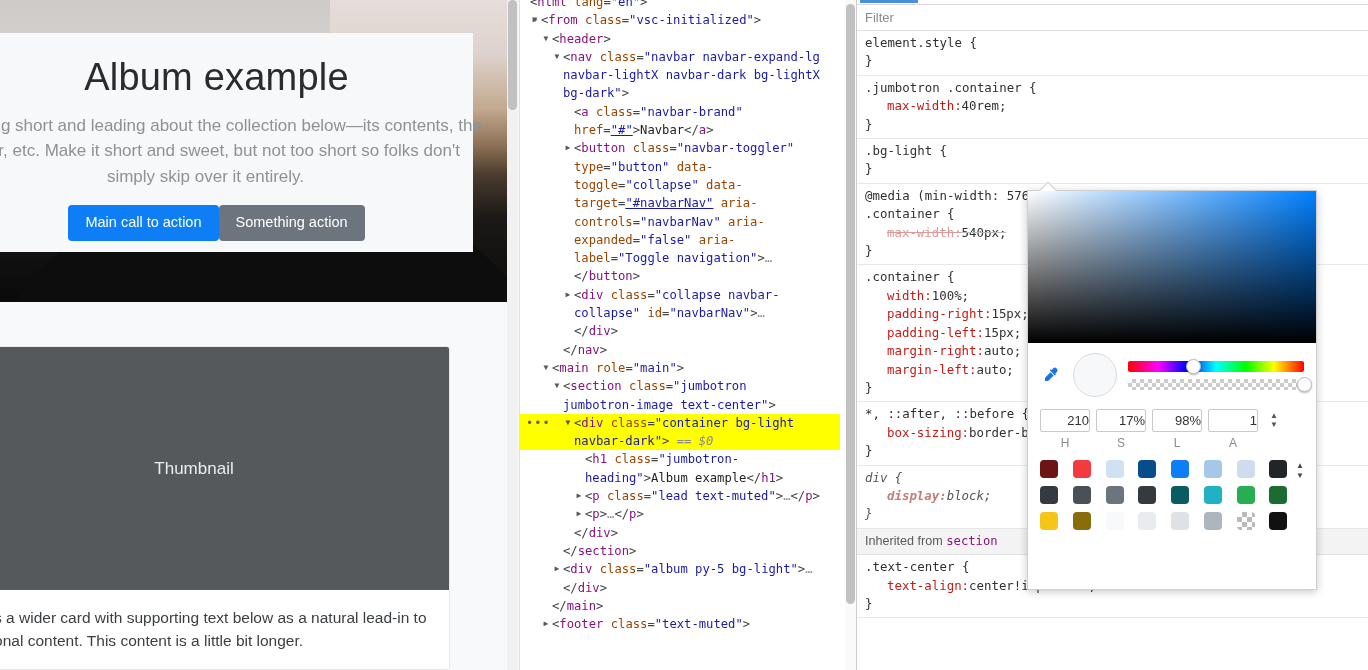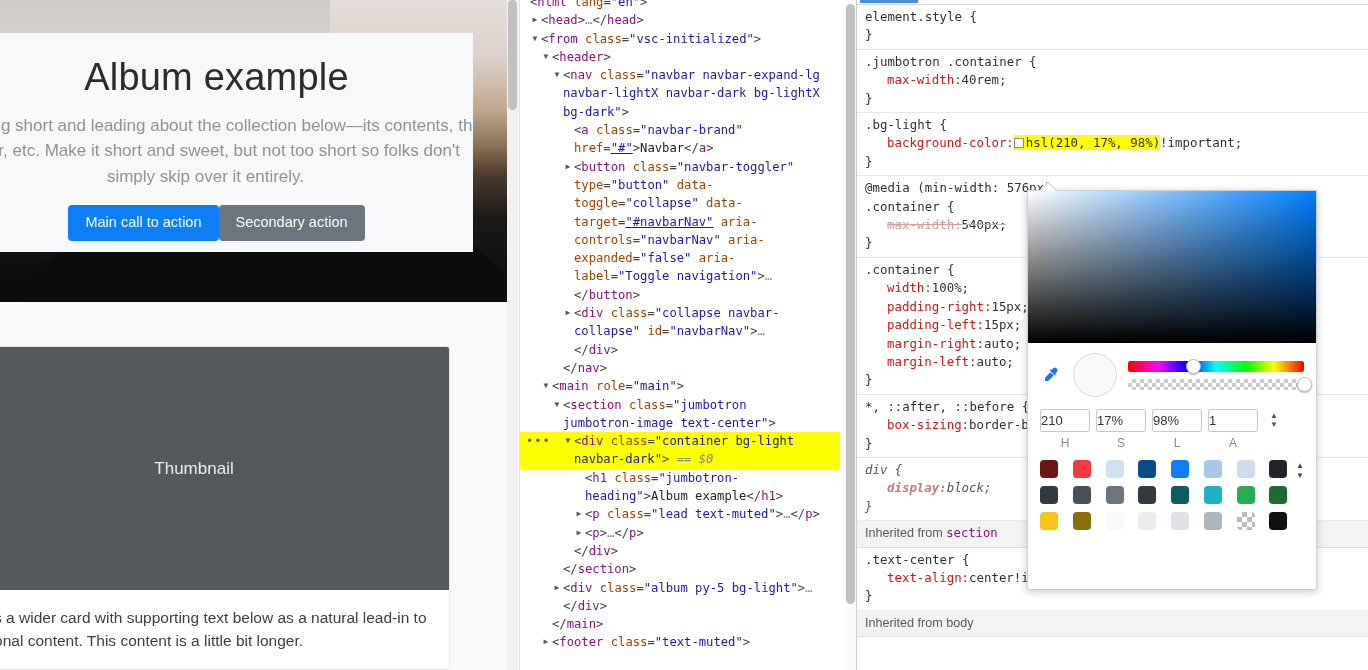--- a/index.html
+++ b/index.html
@@ -184,21 +184,21 @@
       linear-gradient(45deg,#ccc 25%,transparent 25%,transparent 75%,#ccc 75%,#ccc);
     background-size:8px 8px; background-position:0 0,4px 4px;
   }
   .cp-thumb{
     position:absolute; top:50%; width:15px; height:15px; margin-top:-7.5px; margin-left:-7.5px;
     background:#fff; border:1px solid #bdbdbd; border-radius:50%; box-shadow:0 1px 2px rgba(0,0,0,.3);
   }
   .cp-inputs{ display:flex; align-items:flex-start; gap:6px; padding:6px 12px 4px 12px; }
   .cp-field{ width:50px; text-align:center; }
   .cp-field input{
-    width:50px; height:23px; text-align:left; font-size:13px; color:#333;
+    width:50px; height:23px; text-align:right; font-size:13px; color:#333;
     border:1px solid #c9c9c9; border-radius:2px; background:#fff;
     font-family:"Liberation Sans",sans-serif; outline:none; padding:0;
   }
   .cp-field .lbl{ font-size:12px; color:#8a8a8a; margin-top:4px; display:block; }
   .cp-spin{
     display:flex; flex-direction:column; gap:2px; padding-top:3px; margin-left:6px; cursor:pointer;
   }
   .cp-spin span{ font-size:8px; color:#555; line-height:7px; }
   .cp-palette{ padding:6px 12px 10px 12px; display:flex; align-items:flex-start; }
   .cp-grid{ display:grid; grid-template-columns:repeat(8,1fr); gap:8px 13px; flex:1; }
@@ -217,21 +217,21 @@
 <body>
 
 <div id="page-pane">
   <div class="hero-photo"></div>
 
   <div class="jumbo-card">
     <div class="jumbo-h1">Album example</div>
     <p class="jumbo-lead">Something short and leading about the collection below—its contents, the creator, etc. Make it short and sweet, but not too short so folks don't simply skip over it entirely.</p>
     <div class="jumbo-btns">
       <button class="btn btn-primary">Main call to action</button>
-      <button class="btn btn-secondary">Secondary action</button>
+      <button class="btn btn-secondary">Something action</button>
     </div>
   </div>
 
   <div class="album-gap"></div>
 
   <div class="card-wrap">
     <div class="card-thumb">Thumbnail</div>
     <div class="card-body">
       <p class="card-text">This is a wider card with supporting text below as a natural lead-in to additional content. This content is a little bit longer.</p>
       <div class="card-controls">
@@ -242,21 +242,21 @@
   </div>
 
   <div class="page-scrollbar">
     <div class="thumb"></div>
   </div>
 </div>
 
 <div id="dom-pane">
   <div id="dom-tree">
       <div class="node" style="padding-left: 10px; padding-right: 14px;"><span class="txt"><span class="punct">&lt;</span><span class="tag">html</span> <span class="attr">lang</span><span class="punct">=</span><span class="val">"en"</span><span class="punct">&gt;</span></span></div>
-      <div class="node" style="padding-left: 21px; padding-right: 14px;"><span class="tri" style="left: 10px;">▶</span><span class="txt"><span class="punct">&lt;</span><span class="tag">head</span><span class="punct">&gt;</span><span class="ell">…</span><span class="punct">&lt;/</span><span class="tag">head</span><span class="punct">&gt;</span></span></div>
+      <div class="node" style="padding-left: 21px; padding-right: 14px;"><span class="tri" style="left: 10px;">▶</span></div>
       <div class="node" style="padding-left: 21px; padding-right: 14px;"><span class="tri" style="left: 10px;">▼</span><span class="txt"><span class="punct">&lt;</span><span class="tag">from</span> <span class="attr">class</span><span class="punct">=</span><span class="val">"vsc-initialized"</span><span class="punct">&gt;</span></span></div>
       <div class="node" style="padding-left: 32px; padding-right: 14px;"><span class="tri" style="left: 21px;">▼</span><span class="txt"><span class="punct">&lt;</span><span class="tag">header</span><span class="punct">&gt;</span></span></div>
       <div class="node" style="padding-left: 43px; padding-right: 14px;"><span class="tri" style="left: 32px;">▼</span><span class="txt"><span class="punct">&lt;</span><span class="tag">nav</span> <span class="attr">class</span><span class="punct">=</span><span class="val">"navbar navbar-expand-lg navbar-lightX navbar-dark bg-lightX bg-dark"</span><span class="punct">&gt;</span></span></div>
       <div class="node" style="padding-left: 54px; padding-right: 14px;"><span class="txt"><span class="punct">&lt;</span><span class="tag">a</span> <span class="attr">class</span><span class="punct">=</span><span class="val">"navbar-brand"</span> <span class="attr">href</span><span class="punct">=</span><span class="val link">"#"</span><span class="punct">&gt;</span><span class="txtnode">Navbar</span><span class="punct">&lt;/</span><span class="tag">a</span><span class="punct">&gt;</span></span></div>
       <div class="node" style="padding-left: 54px; padding-right: 14px;"><span class="tri" style="left: 43px;">▶</span><span class="txt"><span class="punct">&lt;</span><span class="tag">button</span> <span class="attr">class</span><span class="punct">=</span><span class="val">"navbar-toggler"</span> <span class="attr">type</span><span class="punct">=</span><span class="val">"button"</span> <span class="attr">data-toggle</span><span class="punct">=</span><span class="val">"collapse"</span> <span class="attr">data-target</span><span class="punct">=</span><span class="val link">"#navbarNav"</span> <span class="attr">aria-controls</span><span class="punct">=</span><span class="val">"navbarNav"</span> <span class="attr">aria-expanded</span><span class="punct">=</span><span class="val">"false"</span> <span class="attr">aria-label</span><span class="punct">=</span><span class="val">"Toggle navigation"</span><span class="punct">&gt;</span><span class="ell">…</span><span class="punct">&lt;/</span><span class="tag">button</span><span class="punct">&gt;</span></span></div>
       <div class="node" style="padding-left: 54px; padding-right: 14px;"><span class="tri" style="left: 43px;">▶</span><span class="txt"><span class="punct">&lt;</span><span class="tag">div</span> <span class="attr">class</span><span class="punct">=</span><span class="val">"collapse navbar-collapse"</span> <span class="attr">id</span><span class="punct">=</span><span class="val">"navbarNav"</span><span class="punct">&gt;</span><span class="ell">…</span></span></div>
       <div class="node" style="padding-left: 54px; padding-right: 14px;"><span class="txt"><span class="punct">&lt;/</span><span class="tag">div</span><span class="punct">&gt;</span></span></div>
       <div class="node" style="padding-left: 43px; padding-right: 14px;"><span class="txt"><span class="punct">&lt;/</span><span class="tag">nav</span><span class="punct">&gt;</span></span></div>
       <div class="node" style="padding-left: 32px; padding-right: 14px;"><span class="tri" style="left: 21px;">▼</span><span class="txt"><span class="punct">&lt;</span><span class="tag">main</span> <span class="attr">role</span><span class="punct">=</span><span class="val">"main"</span><span class="punct">&gt;</span></span></div>
       <div class="node" style="padding-left: 43px; padding-right: 14px;"><span class="tri" style="left: 32px;">▼</span><span class="txt"><span class="punct">&lt;</span><span class="tag">section</span> <span class="attr">class</span><span class="punct">=</span><span class="val">"jumbotron jumbotron-image text-center"</span><span class="punct">&gt;</span></span></div>
@@ -272,33 +272,35 @@
     </div>
   <div class="dom-scrollbar">
     <div class="thumb"></div>
   </div>
 </div>
 
 <div id="styles-pane">
   <div class="tab-strip">
     <div class="active-tab"></div>
   </div>
+  <div class="filter-bar">
+    <span class="ph">Filter</span>
+  </div>
   <div class="css-list">
       <div class="rule">
         <div class="sel">element.style {</div>
         <div class="sel">}</div>
       </div>
       <div class="rule">
         <div class="sel">.jumbotron .container {</div>
         <div><span class="prop">max-width: </span><span><span class="pval">40rem;</span></span></div>
         <div class="sel">}</div>
       </div>
       <div class="rule">
         <div class="sel">.bg-light {</div>
-        <div><span class="prop">background-color: </span><span class="hl"><span class="swatch-box"></span><span class="pval">hsl(210, 17%, 98%)</span></span><span class="pval">!important;</span></div>
         <div class="sel">}</div>
       </div>
       <div class="rule">
         <div class="sel">@media (min-width: 576px)</div>
         <div class="sel">.container {</div>
         <div class="strike"><span class="prop">max-width: </span><span><span class="pval">540px;</span></span></div>
         <div class="sel">}</div>
       </div>
       <div class="rule">
         <div class="sel">.container {</div>
@@ -318,21 +320,20 @@
         <div class="sel">div {</div>
         <div><span class="prop">display: </span><span><span class="pval">block;</span></span></div>
         <div class="sel">}</div>
       </div>
       <div class="inherit-hdr"><span>Inherited from </span><span class="mono">section</span></div>
       <div class="rule">
         <div class="sel">.text-center {</div>
         <div><span class="prop">text-align: </span><span><span class="pval">center!important;</span></span></div>
         <div class="sel">}</div>
       </div>
-      <div class="inherit-hdr">Inherited from body</div>
     </div>
 </div>
 
 <div id="color-picker">
   <div class="cp-arrow"></div>
   <div class="cp-spectrum"></div>
 
   <div class="cp-mid">
     <div class="cp-eyedropper">
       <svg width="18" height="18" viewBox="0 0 24 24" aria-hidden="true">

